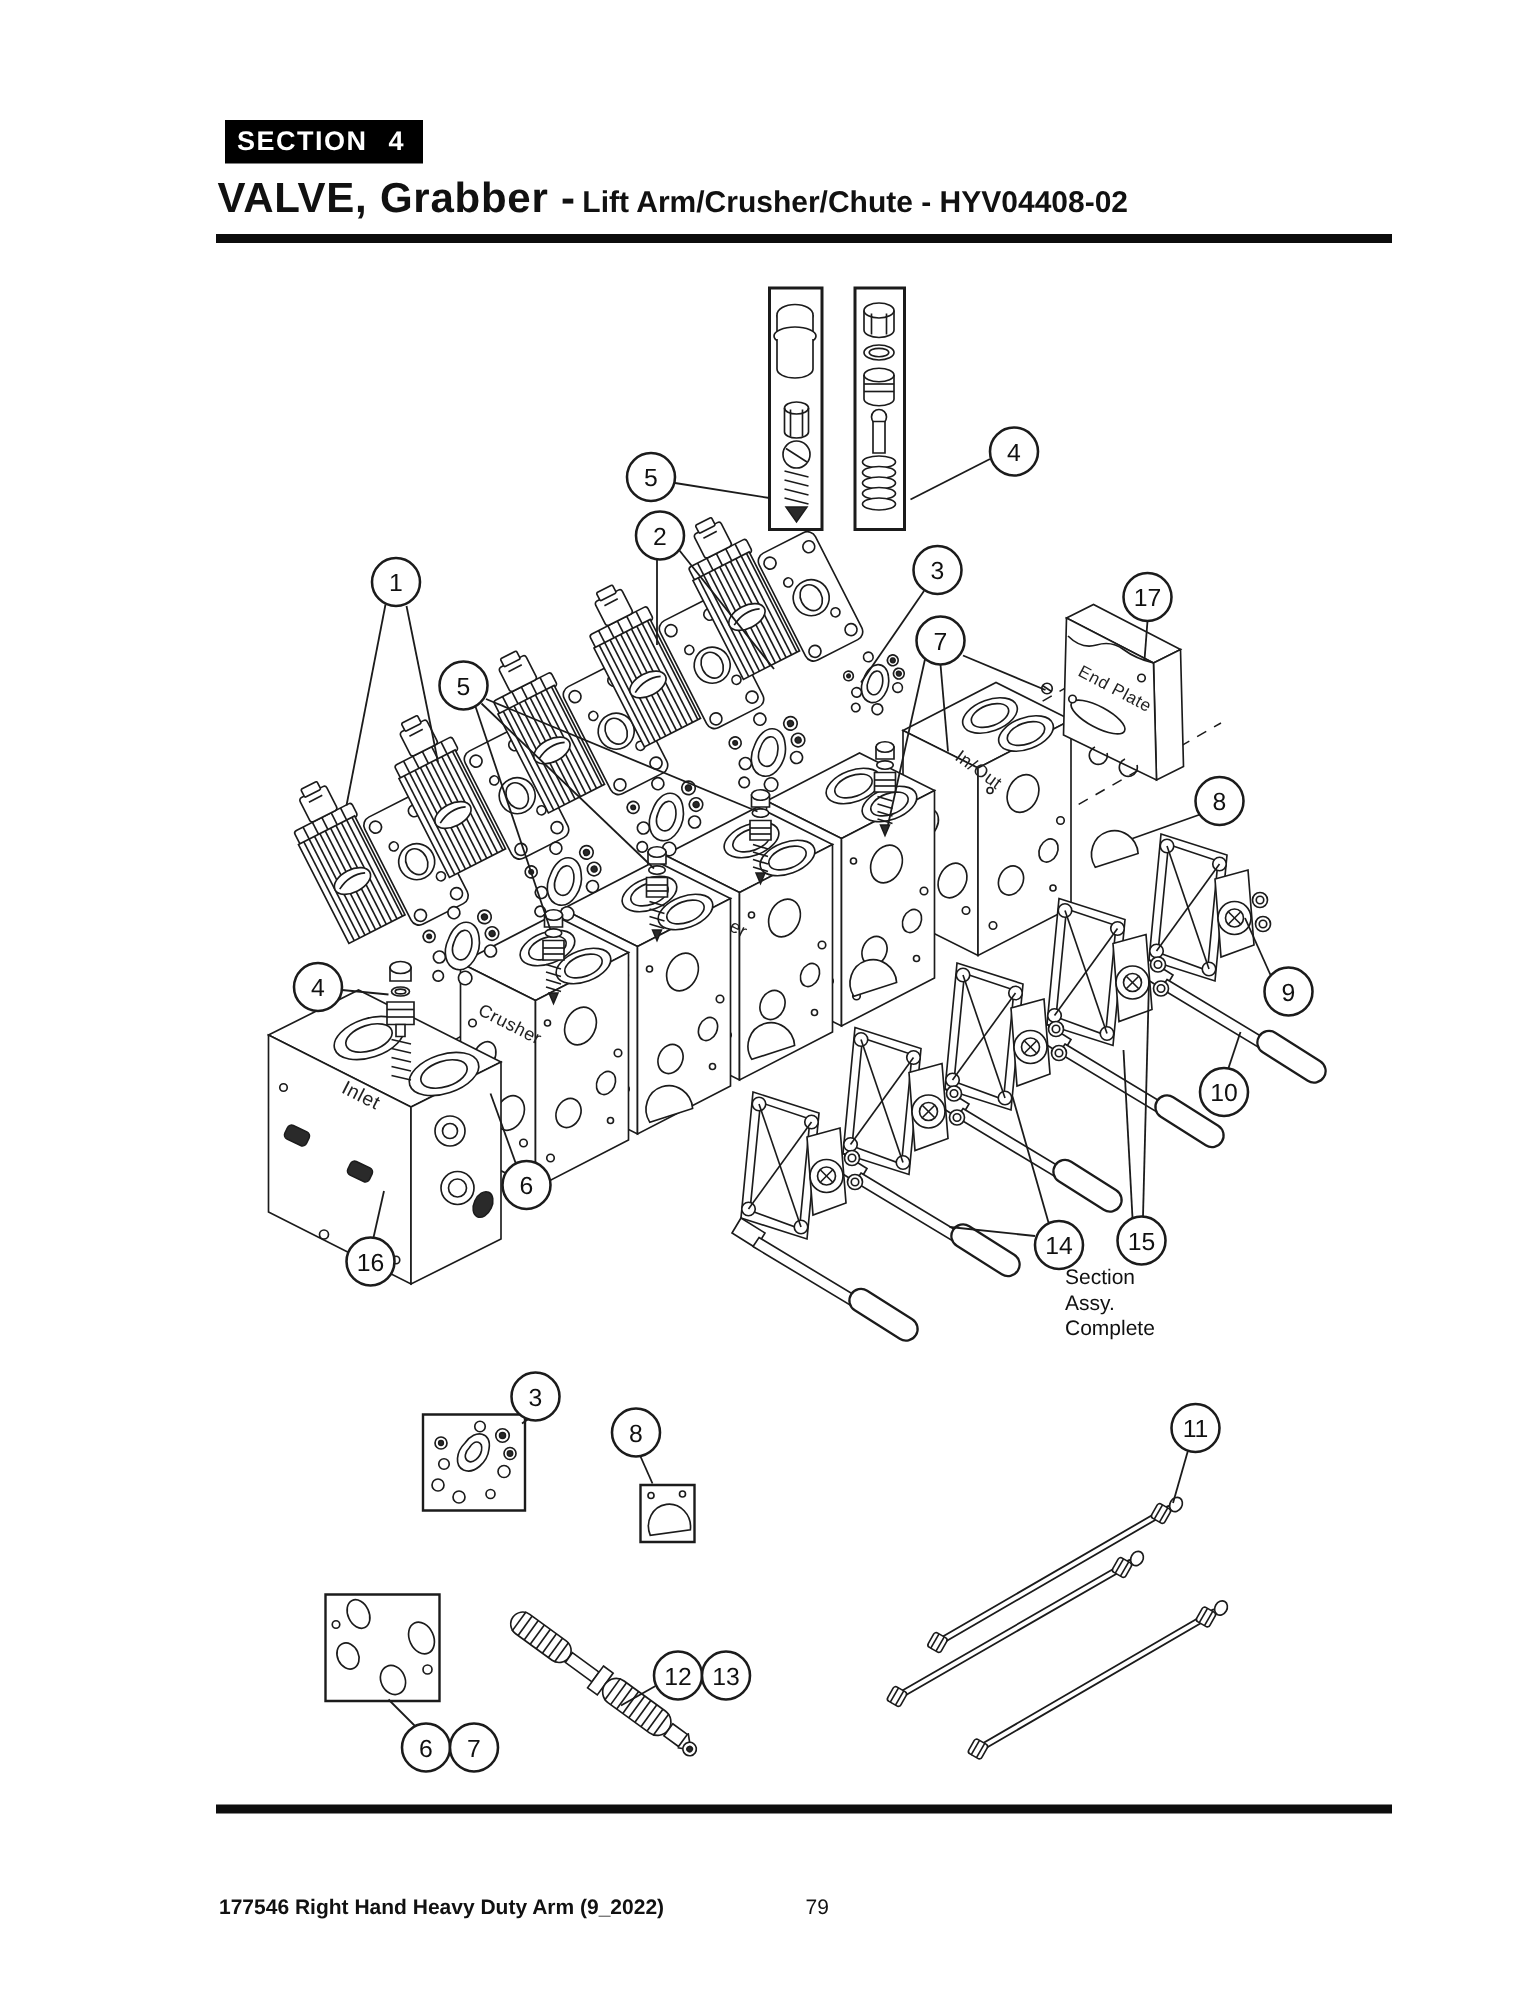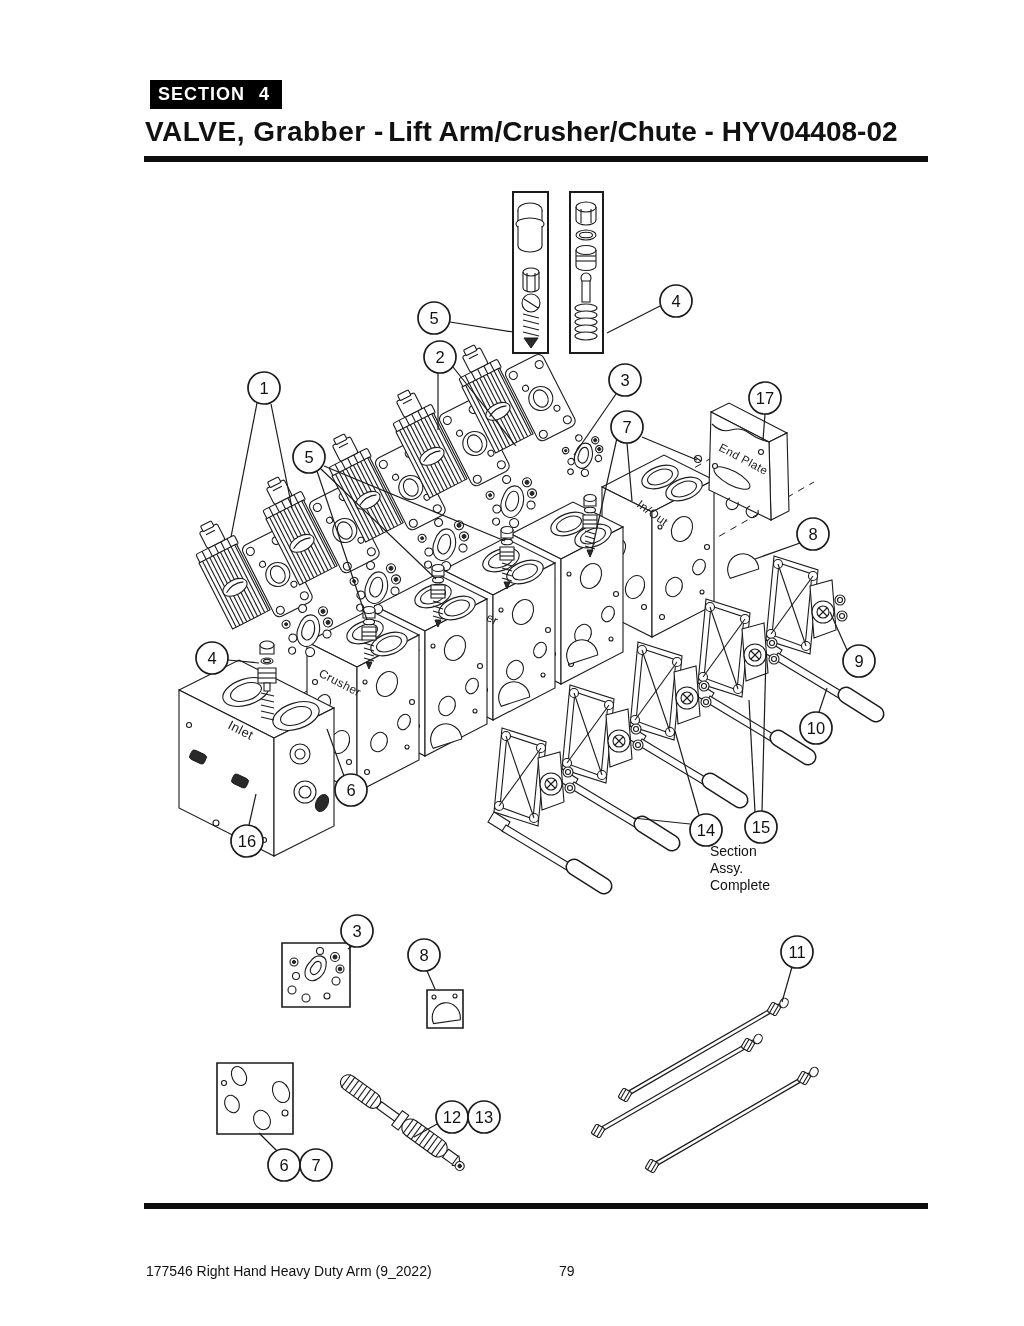--- a/index.html
+++ b/index.html
@@ -2,26 +2,26 @@
 <html><head>
 <meta charset="utf-8">
 <style>
   html,body{margin:0;padding:0;background:#ffffff;}
   #page{position:relative;width:1024px;height:1326px;background:#fff;overflow:hidden;
         font-family:"Liberation Sans",sans-serif;color:#111;margin-left:24px;}
   .badge{position:absolute;left:126px;top:80px;background:#000;color:#fff;
          font-weight:bold;font-size:18px;padding:4px 12px 4px 8px;letter-spacing:1px;word-spacing:8px;}
   .title{position:absolute;left:121px;top:116px;white-space:nowrap;}
   .title .main{font-size:28px;font-weight:bold;letter-spacing:.5px;}
-  .title .sub{font-size:28px;font-weight:bold;}
+  .title .sub{font-size:20px;font-weight:bold;}
   .rule{position:absolute;left:120px;width:784px;height:6px;background:#0d0d0d;}
   .rule.top{top:156px;}
   .rule.bottom{top:1203px;}
-  .footer-left{position:absolute;left:122px;top:1263px;font-size:14px;}
-  .footer-page{position:absolute;left:535px;top:1263px;font-size:14px;}
+  .footer-left{position:absolute;left:122px;top:1263px;font-size:14px;font-weight:bold;}
+  .footer-page{position:absolute;left:513px;top:1263px;font-size:14px;}
   svg{position:absolute;left:0;top:0;}
   svg *{vector-effect:non-scaling-stroke;}
   .ln{stroke:#1b1b1b;stroke-width:1.1;fill:none;}
   .shp{stroke:#1b1b1b;stroke-width:1.1;fill:#fff;}
   .dk{stroke:#1b1b1b;stroke-width:1;fill:#2a2a2a;}
   .co circle{fill:#fff;stroke:#1b1b1b;stroke-width:1.7;}
   .co text{font-family:"Liberation Sans",sans-serif;font-size:16.5px;fill:#111;
            text-anchor:middle;}
   .plbl{font-family:"Liberation Sans",sans-serif;font-size:12px;fill:#222;letter-spacing:.4px;}
   .note{font-family:"Liberation Sans",sans-serif;font-size:14px;fill:#111;}

